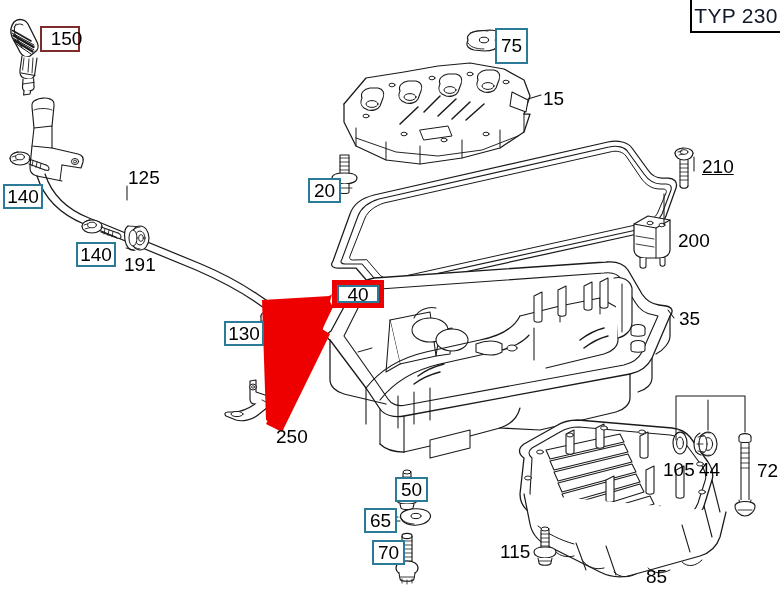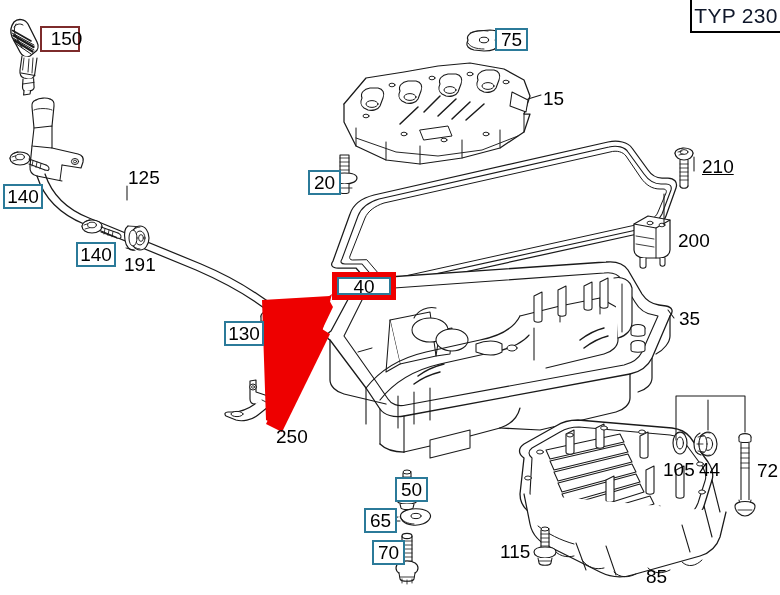--- a/index.html
+++ b/index.html
@@ -491,27 +491,27 @@
       </div>
       <div class="callout blue" style="left: 3px; top: 184px; width: 40px; height: 25px;">
         <span>140</span>
       </div>
       <div class="callout blue" style="left: 76px; top: 242px; width: 40px; height: 25px;">
         <span>140</span>
       </div>
       <div class="callout blue" style="left: 224px; top: 321px; width: 40px; height: 25px;">
         <span>130</span>
       </div>
-      <div class="callout blue" style="left: 495px; top: 28px; width: 33px; height: 23px;">
+      <div class="callout blue" style="left: 495px; top: 28px; width: 33px; height: 36px;">
         <span>75</span>
       </div>
-      <div class="callout blue" style="left: 308px; top: 170px; width: 33px; height: 25px;">
+      <div class="callout blue" style="left: 308px; top: 178px; width: 33px; height: 25px;">
         <span>20</span>
       </div>
-      <div class="callout hilite" style="left: 332px; top: 272px; width: 64px; height: 28px;">
+      <div class="callout hilite" style="left: 332px; top: 280px; width: 52px; height: 28px;">
         <div class="inner">
           <span>40</span>
         </div>
       </div>
       <div class="callout blue" style="left: 371px; top: 477px; width: 33px; height: 25px; margin-left: 24px;">
         <span>50</span>
       </div>
       <div class="callout blue" style="left: 364px; top: 508px; width: 33px; height: 25px;">
         <span>65</span>
       </div>

